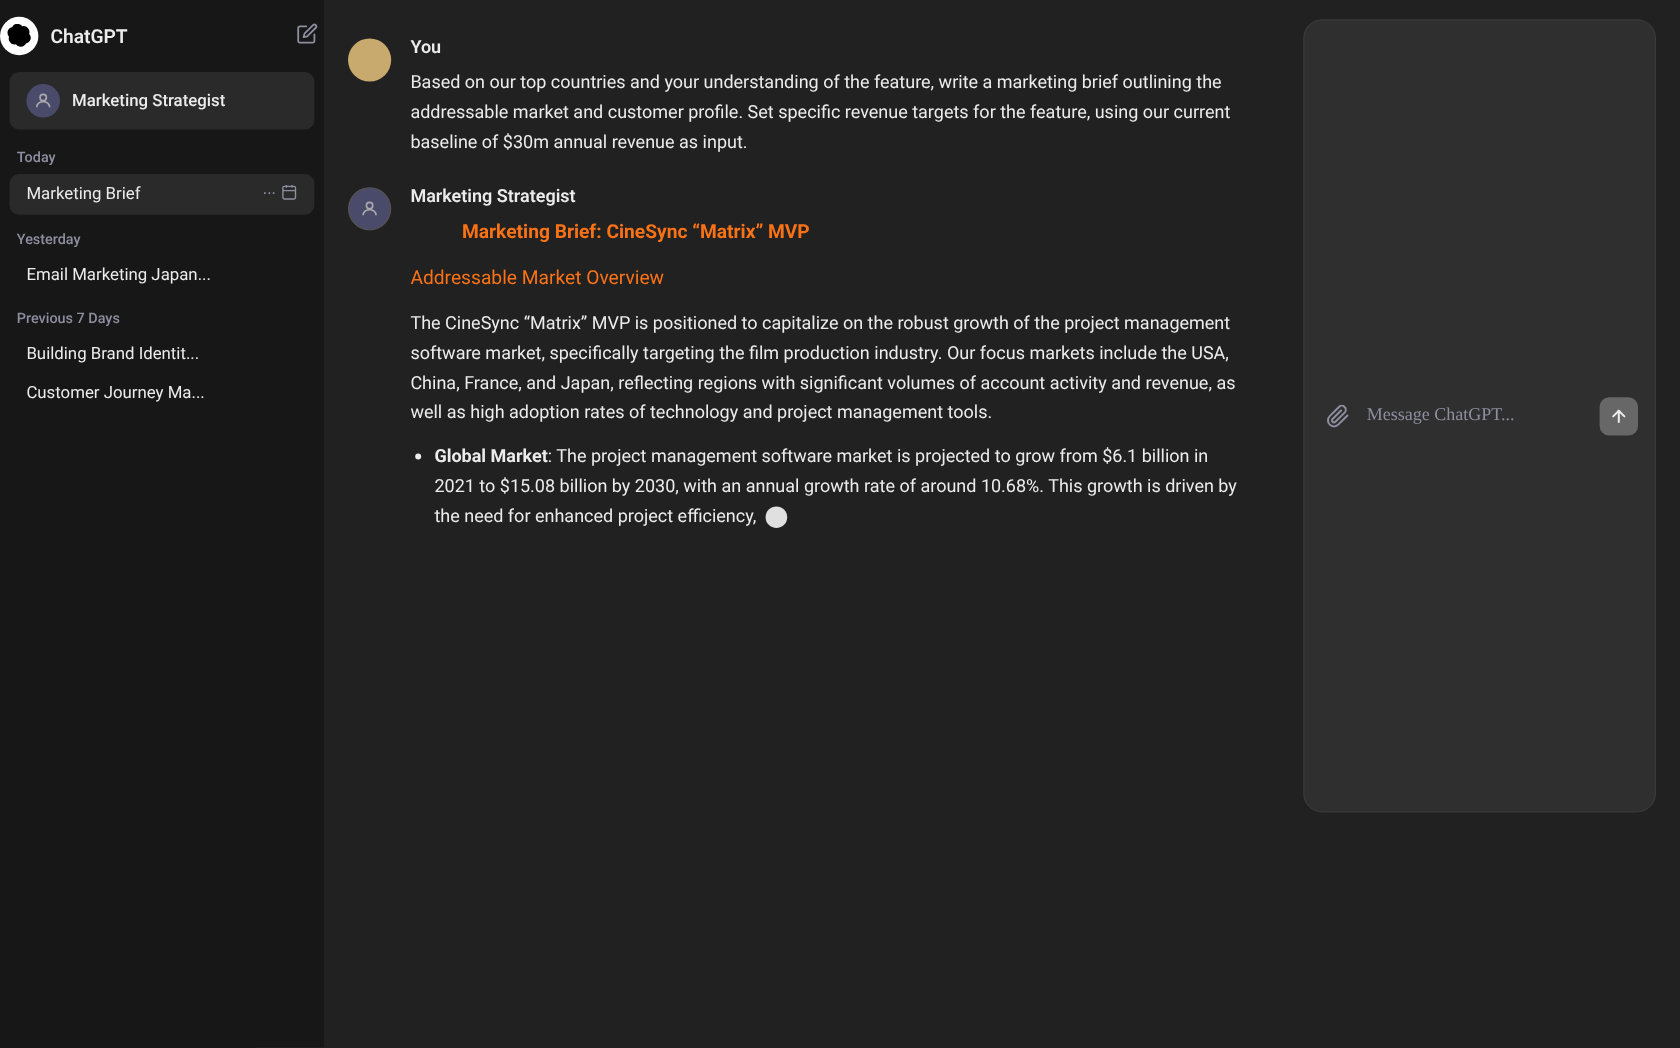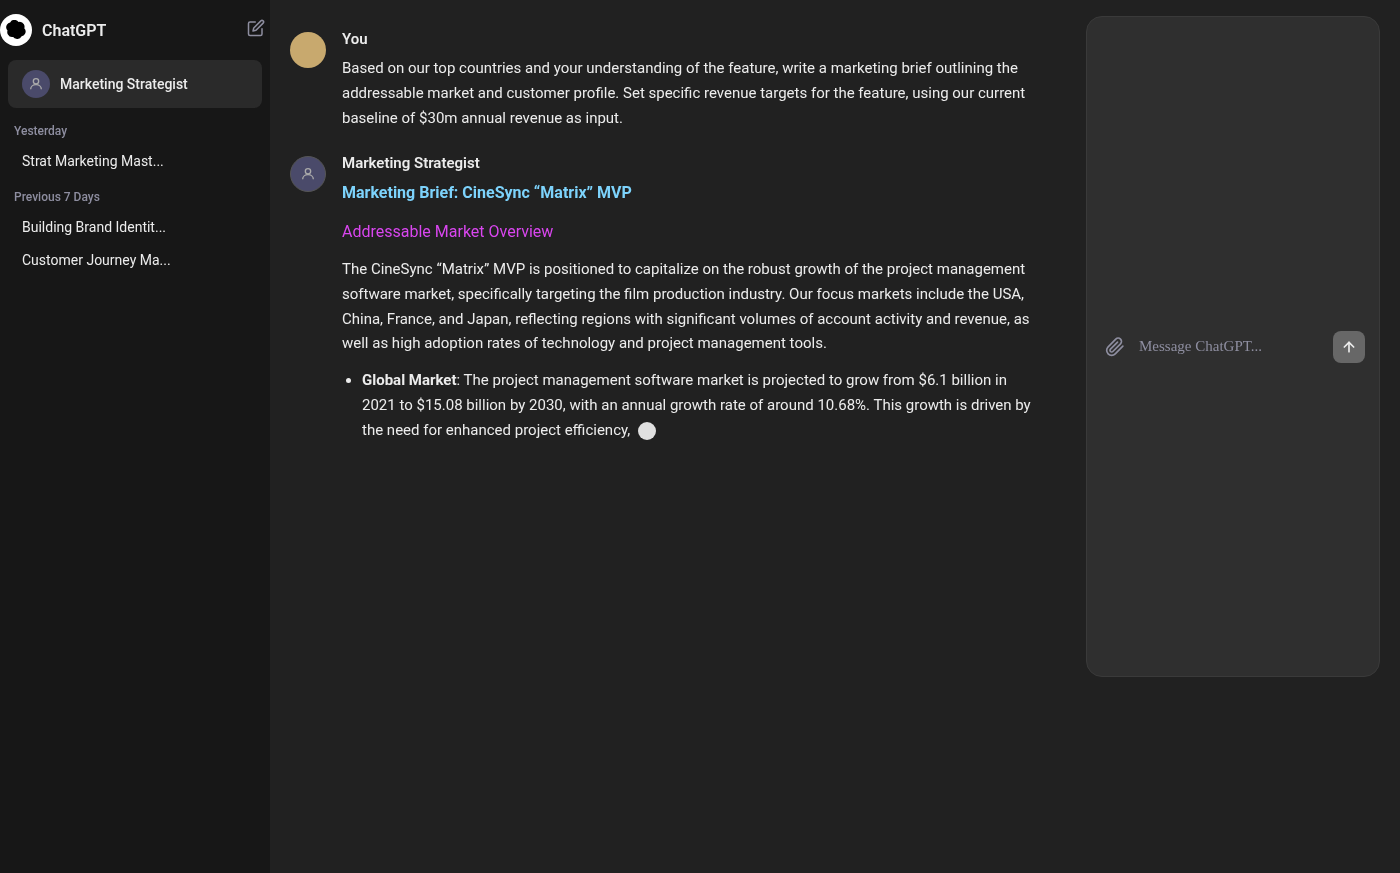--- a/index.html
+++ b/index.html
@@ -236,29 +236,30 @@
     }
 
     .message-text li {
       margin-bottom: 8px;
       line-height: 1.65;
     }
 
     .section-heading {
       font-size: 16px;
       font-weight: 400;
-      color: #d946ef;
+      color: #f97316;
       margin-bottom: 12px;
     }
 
     .brief-title {
       font-size: 16px;
       font-weight: 700;
-      color: #7dd3fc;
+      color: #f97316;
       margin-bottom: 12px;
+      margin-left: 43px;
     }
 
     
     .loading-dot {
       width: 18px;
       height: 18px;
       background: #e0e0e0;
       border-radius: 50%;
       display: inline-block;
       margin-left: 4px;
@@ -364,25 +365,42 @@
   <div class="active-gpt-item">
     <div class="gpt-avatar">
       <svg width="16" height="16" viewBox="0 0 24 24" fill="none" stroke="#aaa" stroke-width="2">
         <circle cx="12" cy="8" r="4"></circle>
         <path d="M4 20c0-4 3.6-7 8-7s8 3 8 7"></path>
       </svg>
     </div>
     <span class="gpt-name">Marketing Strategist</span>
   </div>
 
+  <div>
+    <div class="sidebar-section-label">Today</div>
+    <div class="sidebar-item active">
+      <span class="sidebar-item-text">Marketing Brief</span>
+      <div class="sidebar-item-actions">
+        <span>···</span>
+        <span>
+          <svg width="14" height="14" viewBox="0 0 24 24" fill="none" stroke="currentColor" stroke-width="2">
+            <rect x="3" y="4" width="18" height="18" rx="2"></rect>
+            <line x1="16" y1="2" x2="16" y2="6"></line>
+            <line x1="8" y1="2" x2="8" y2="6"></line>
+            <line x1="3" y1="10" x2="21" y2="10"></line>
+          </svg>
+        </span>
+      </div>
+    </div>
+  </div>
 
   <div>
     <div class="sidebar-section-label">Yesterday</div>
     <div class="sidebar-item">
-      <span class="sidebar-item-text">Strat Marketing Mast...</span>
+      <span class="sidebar-item-text">Email Marketing Japan...</span>
     </div>
   </div>
 
   <div>
     <div class="sidebar-section-label">Previous 7 Days</div>
     <div class="sidebar-item">
       <span class="sidebar-item-text">Building Brand Identit...</span>
     </div>
     <div class="sidebar-item">
       <span class="sidebar-item-text">Customer Journey Ma...</span>

